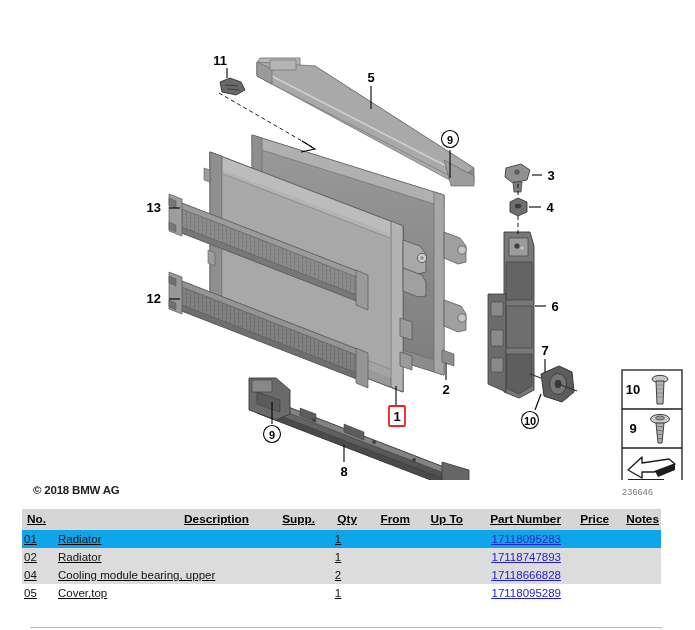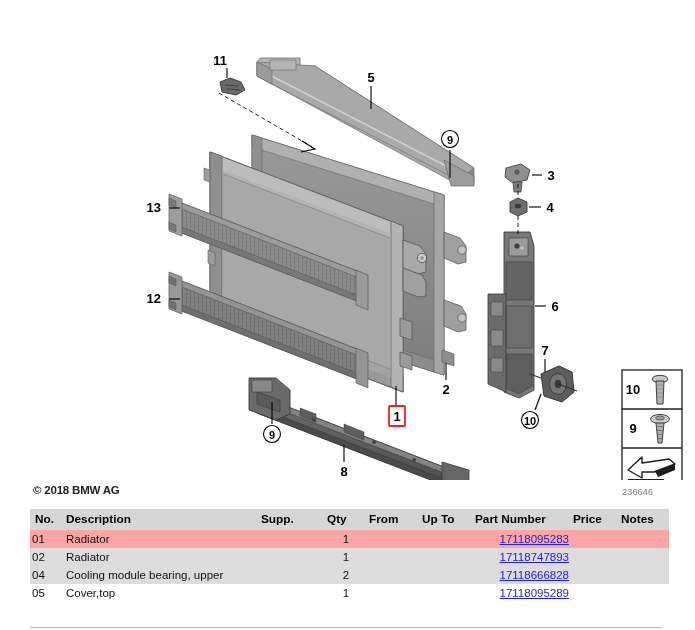--- a/index.html
+++ b/index.html
@@ -80,48 +80,49 @@
     left: 622px;
     top: 487px;
     font-size: 9px;
     color: #7a7a7a;
     letter-spacing: 0.2px;
   }
 
   
   #parts-table {
     position: absolute;
-    left: 30px;
+    left: 22px;
     top: 509px;
     width: 632px;
     border-collapse: collapse;
     font-size: 11.5px;
     table-layout: fixed;
+    text-decoration: underline;
   }
   #parts-table th {
     background: #d6d6d6;
     font-weight: bold;
     font-size: 11.8px;
     padding: 3px 2px 4px 2px;
-    text-align: left;
+    text-align: right;
     white-space: nowrap;
     border: none;
     color: #000;
   }
   #parts-table th.th-no { text-align: left; padding-left: 5px; }
   #parts-table td {
     padding: 3px 2px;
     border: none;
     color: #111;
     white-space: nowrap;
     overflow: hidden;
   }
   #parts-table tr.row-odd  td { background: #ffffff; }
   #parts-table tr.row-even td { background: #dcdcdc; }
-  #parts-table tr.row-sel  td { background: #fca5a5; }
+  #parts-table tr.row-sel  td { background: #0ea5e9; }
 
   td.c-no    { text-align: left; padding-left: 5px; width: 34px; }
   td.c-desc  { text-align: left; padding-left: 6px; }
   td.c-supp  { text-align: center; }
   td.c-qty   { text-align: center; }
   td.c-from  { text-align: center; }
   td.c-upto  { text-align: center; }
   td.c-pn    { text-align: right; padding-left: 3px; }
   td.c-price { text-align: center; }
   td.c-notes { text-align: center; }

